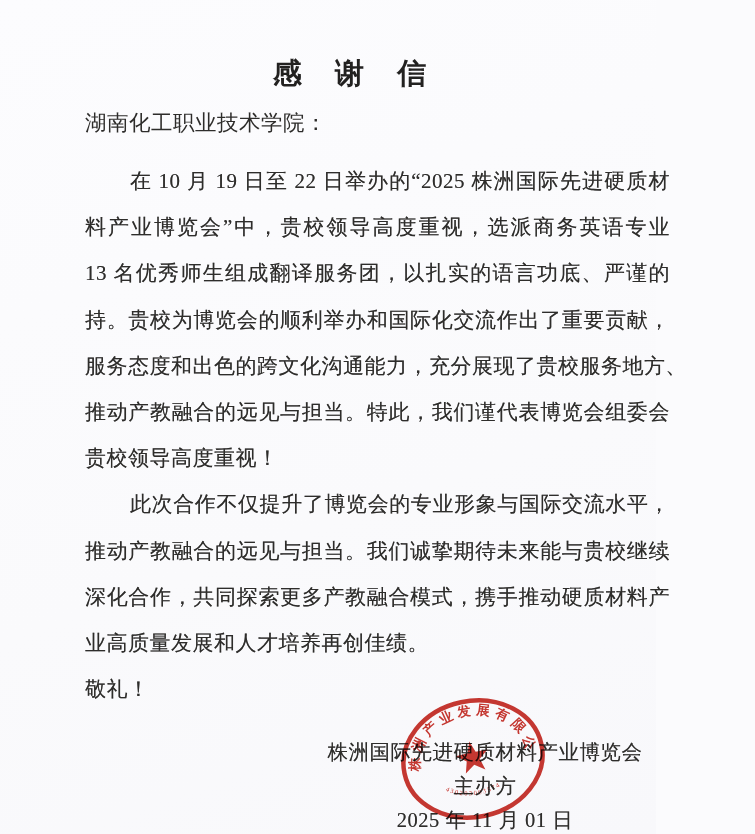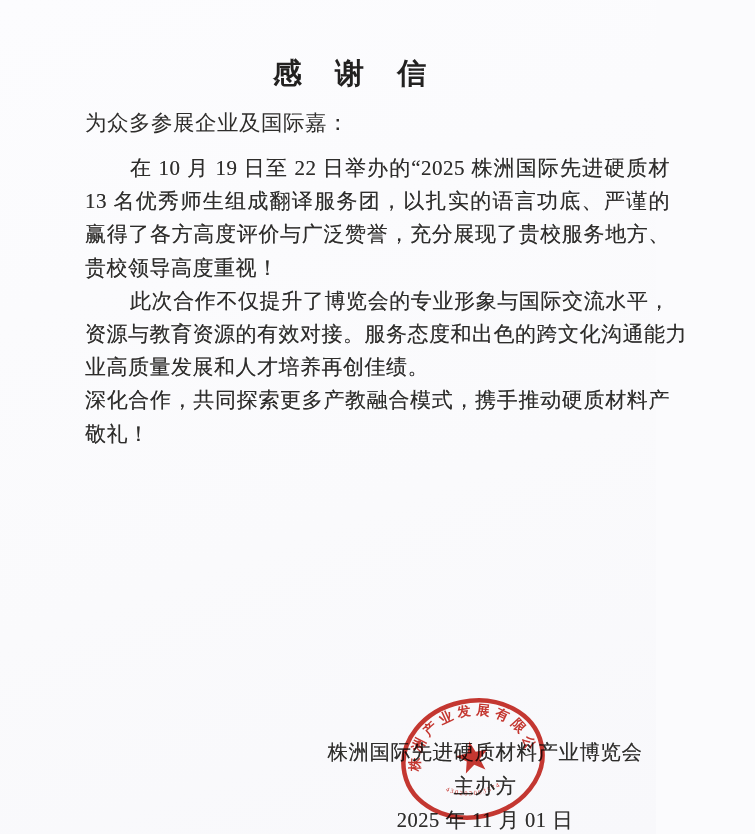--- a/index.html
+++ b/index.html
@@ -27,20 +27,21 @@
     font-size: 21.5px; letter-spacing: 0.5px;
   }
   .body-text {
     position: absolute; top: 152px; left: 85px; width: 585px;
     font-size: 21px; line-height: 33.2px; letter-spacing: 0.5px;
     text-shadow: 0 0 0.4px rgba(40,40,40,0.55);
   }
   .line {
     text-align: justify; text-align-last: justify; text-justify: inter-character;
     white-space: nowrap;
+    margin-top: 13px;
   }
   .line.short { text-align-last: left; }
   .line.indent { text-indent: 45px; }
   .line.cizhi { text-indent: 32px; }
   .signature {
     position: absolute; top: 716px; left: 215px; width: 540px;
     font-size: 20.5px; line-height: 34px; letter-spacing: 0.5px;
     text-align: center;
     text-shadow: 0 0 0.4px rgba(40,40,40,0.55);
     margin-top: 19px;
@@ -54,32 +55,35 @@
   .seal .ring-text { font-size: 13.5px; letter-spacing: 4.5px; font-weight: bold; }
   .seal .num-text  { font-size: 6.5px;  letter-spacing: 1.6px; }
 </style>
 </head>
 <body>
 
 <div class="page">
 
   <h1 class="title">感 谢 信</h1>
 
-  <div class="salutation">为众多参展企业及国际嘉：</div>
+  <div class="salutation">湖南化工职业技术学院：</div>
 
   <div class="body-text">
     <div class="line indent">在 10 月 19 日至 22 日举办的“2025 株洲国际先进硬质材</div>
+    <div class="line">料产业博览会”中，贵校领导高度重视，选派商务英语专业</div>
     <div class="line">13 名优秀师生组成翻译服务团，以扎实的语言功底、严谨的</div>
-    <div class="line">赢得了各方高度评价与广泛赞誉，充分展现了贵校服务地方、</div>
+    <div class="line">持。贵校为博览会的顺利举办和国际化交流作出了重要贡献，</div>
+    <div class="line">服务态度和出色的跨文化沟通能力，充分展现了贵校服务地方、</div>
+    <div class="line">推动产教融合的远见与担当。特此，我们谨代表博览会组委会</div>
     <div class="line short">贵校领导高度重视！</div>
 
     <div class="line indent">此次合作不仅提升了博览会的专业形象与国际交流水平，</div>
-    <div class="line">资源与教育资源的有效对接。服务态度和出色的跨文化沟通能力</div>
+    <div class="line">推动产教融合的远见与担当。我们诚挚期待未来能与贵校继续</div>
+    <div class="line">深化合作，共同探索更多产教融合模式，携手推动硬质材料产</div>
     <div class="line short">业高质量发展和人才培养再创佳绩。</div>
-    <div class="line">深化合作，共同探索更多产教融合模式，携手推动硬质材料产</div>
 
     <div class="line short">敬礼！</div>
   </div>
 
   <div class="signature">
     <div>株洲国际先进硬质材料产业博览会</div>
     <div>主办方</div>
     <div>2025 年 11 月 01 日</div>
   </div>
 

